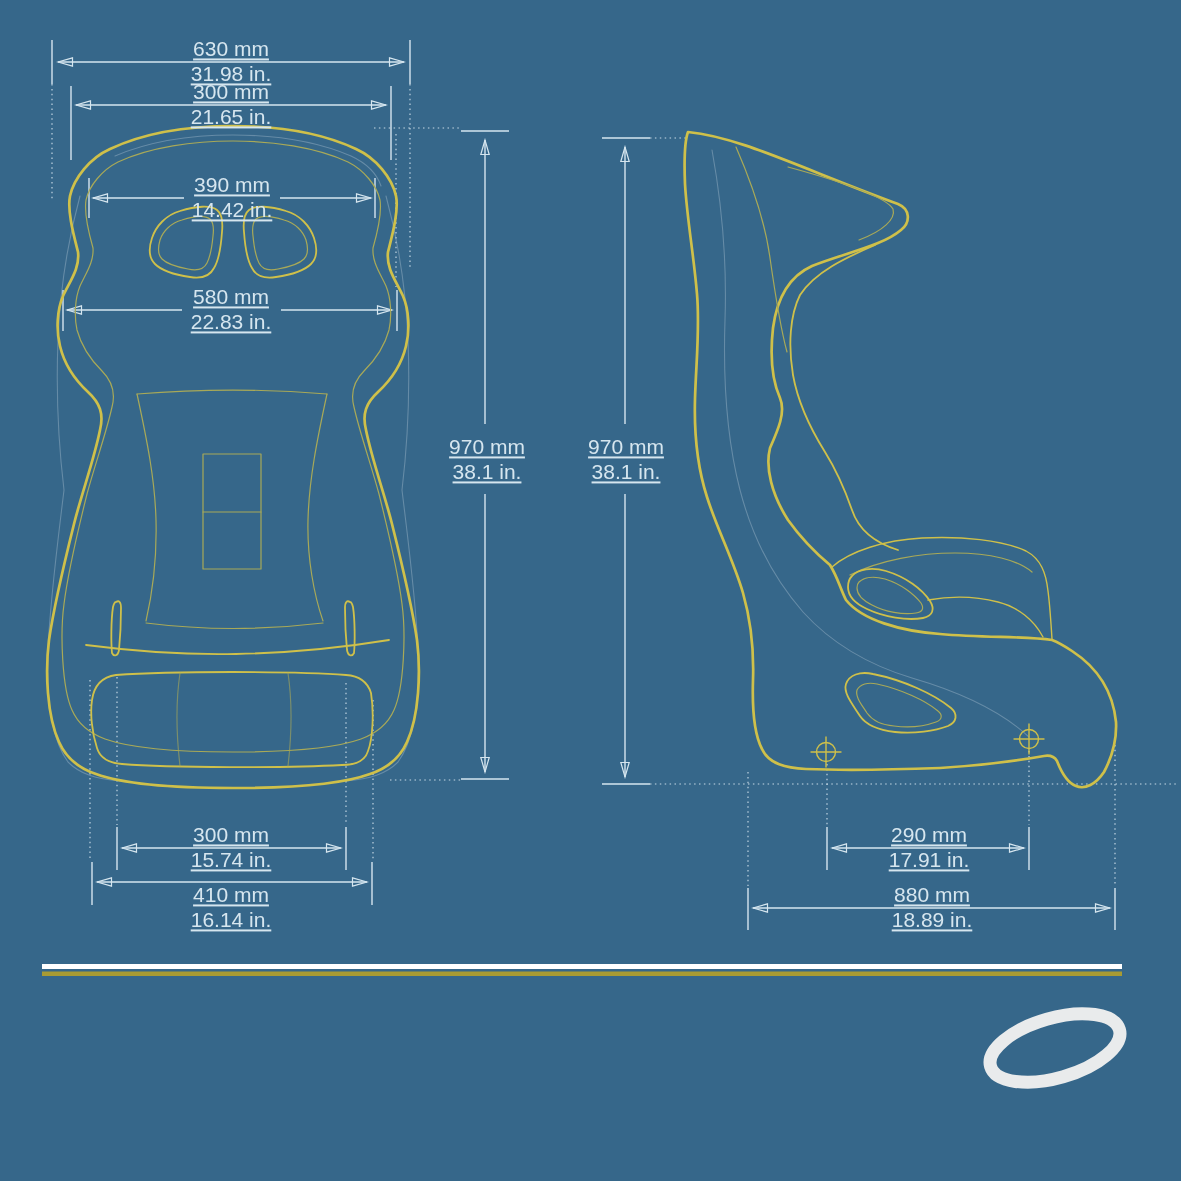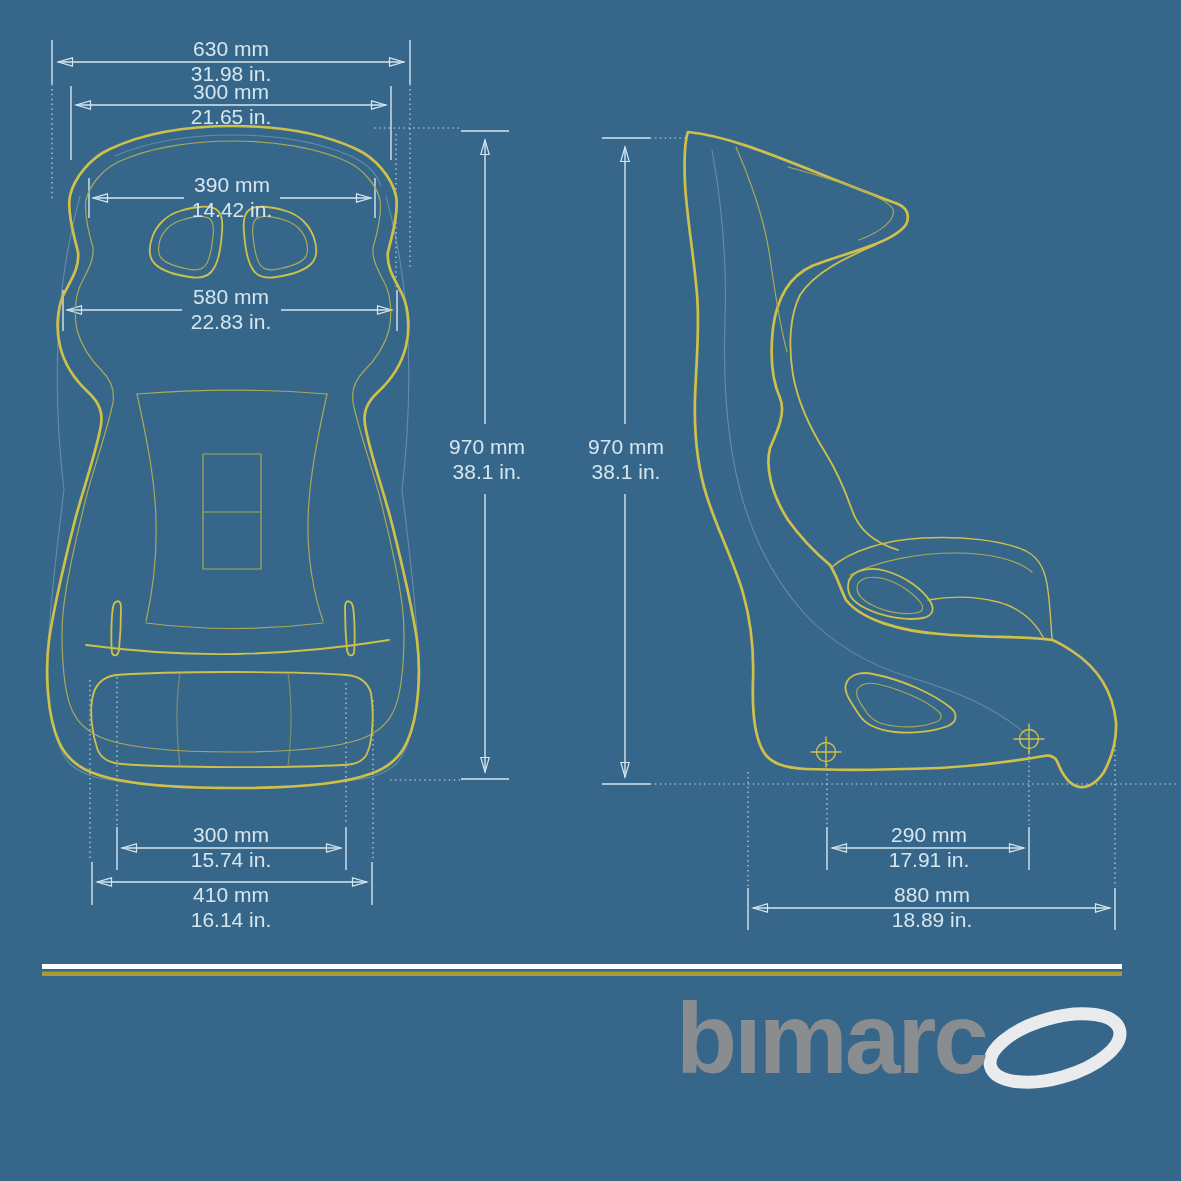--- a/index.html
+++ b/index.html
@@ -20,21 +20,21 @@
   
   .yt{stroke:var(--outline-yellow);stroke-width:2.7px;fill:none;stroke-linecap:round;stroke-linejoin:round;}
   .ym{stroke:var(--outline-yellow);stroke-width:1.8px;fill:none;stroke-linecap:round;stroke-linejoin:round;}
   .yn{stroke:var(--outline-yellow);stroke-width:1.4px;fill:none;stroke-linecap:round;stroke-linejoin:round;}
   .ol{stroke:var(--seam-olive);stroke-width:1.2px;fill:none;stroke-linecap:round;stroke-linejoin:round;}
   .fb{stroke:var(--seam-blue);stroke-width:1.1px;fill:none;opacity:.45;stroke-linecap:round;}
   .dl{stroke:var(--dim-blue);stroke-width:1.4px;fill:none;stroke-linecap:butt;}
   .dd{stroke:var(--dim-blue);stroke-width:1.15px;fill:none;stroke-dasharray:1.5 3.4;opacity:.9;}
   .labels{position:absolute;left:0;top:0;width:100%;height:100%;}
   .dim-label{position:absolute;transform:translate(-50%,-50%);text-align:center;
-             color:var(--dim-blue);font-size:21px;line-height:1.17;white-space:nowrap;}
+             color:var(--dim-blue);font-size:21px;line-height:1.17;white-space:nowrap;text-decoration:underline;}
   .logo-text{position:absolute;left:676px;top:988px;font-size:100px;font-weight:bold;
              letter-spacing:-3px;line-height:1;color:var(--logo-gray);}
 </style>
 </head>
 <body>
 
 <div class="stage">
 
 <svg width="1181" height="1181" viewBox="0 0 1181 1181">
   <defs>
@@ -213,16 +213,15 @@
   </div>
   <div class="dim-label" style="left:929px;top:848px">
     <div>290 mm</div>
     <div>17.91 in.</div>
   </div>
   <div class="dim-label" style="left:932px;top:908px">
     <div>880 mm</div>
     <div>18.89 in.</div>
   </div>
 
-  <div class="logo-text">bımarc</div>
 </div>
 
 </div>
 
 </body></html>

